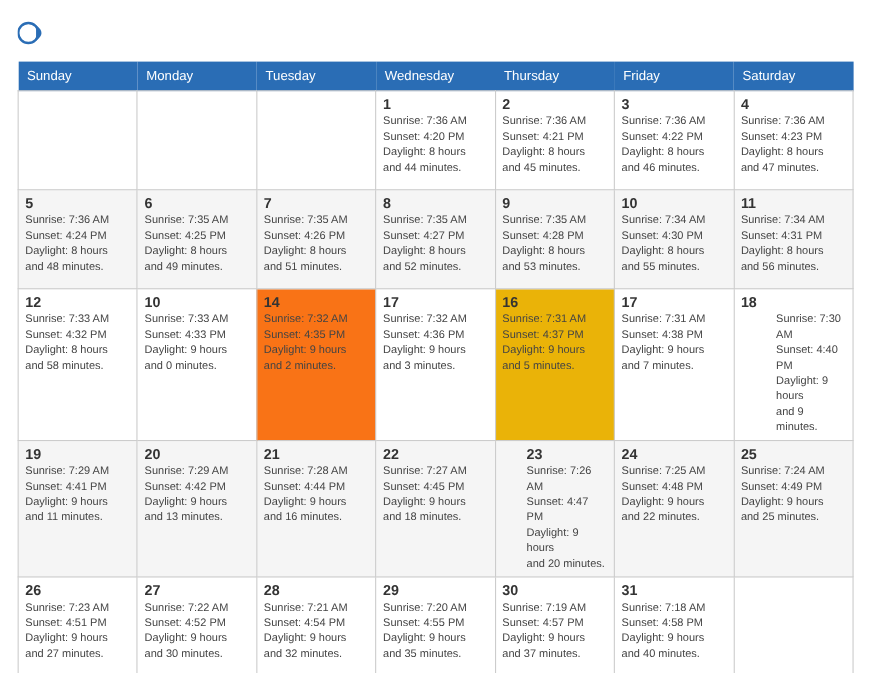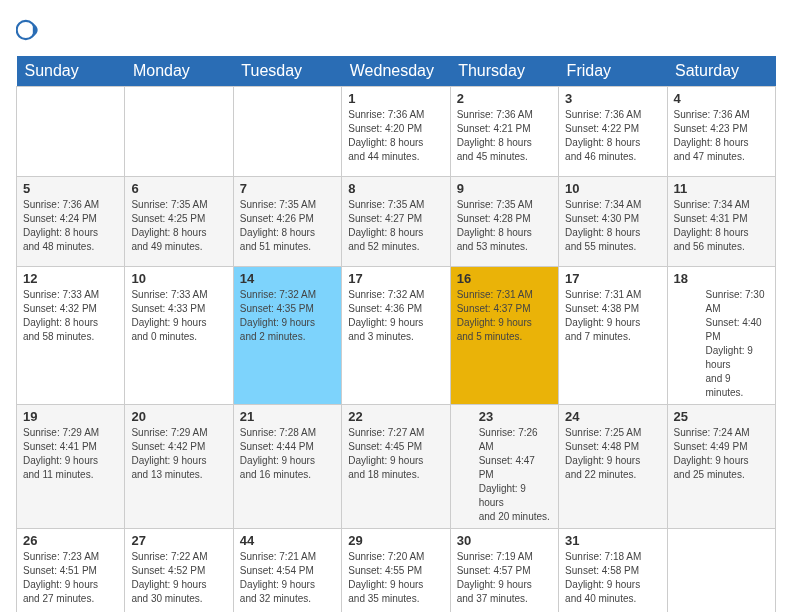--- a/index.html
+++ b/index.html
@@ -49,21 +49,21 @@
     .calendar {
       width: 100%;
       border-collapse: collapse;
       font-size: 11px;
     }
     .calendar th {
       background: #2a6db5;
       color: #fff;
       text-align: left;
       padding: 6px 8px;
-      font-size: 16px;
+      font-size: 12px;
       font-weight: normal;
     }
     .calendar td {
       border: 1px solid #ccc;
       vertical-align: top;
       padding: 4px 6px;
       height: 90px;
       width: calc(100% / 7);
       color: #333;
     }
@@ -213,21 +213,21 @@
 Daylight: 8 hours
 and 58 minutes.</div>
         </td>
         <td style="background: rgb(255, 255, 255);">
           <div class="day-number">10</div>
           <div class="day-detail" style="white-space: pre-line;">Sunrise: 7:33 AM
 Sunset: 4:33 PM
 Daylight: 9 hours
 and 0 minutes.</div>
         </td>
-        <td style="background: #7dd3fc; margin-left: 44px;">
+        <td style="background: #f97316; margin-left: 44px;">
           <div class="day-number">14</div>
           <div class="day-detail" style="white-space: pre-line;">Sunrise: 7:32 AM
 Sunset: 4:35 PM
 Daylight: 9 hours
 and 2 minutes.</div>
         </td>
         <td style="background: rgb(255, 255, 255);">
           <div class="day-number">17</div>
           <div class="day-detail" style="white-space: pre-line;">Sunrise: 7:32 AM
 Sunset: 4:36 PM
@@ -316,21 +316,21 @@
 and 27 minutes.</div>
         </td>
         <td style="background: rgb(255, 255, 255);">
           <div class="day-number">27</div>
           <div class="day-detail" style="white-space: pre-line;">Sunrise: 7:22 AM
 Sunset: 4:52 PM
 Daylight: 9 hours
 and 30 minutes.</div>
         </td>
         <td style="background: rgb(255, 255, 255);">
-          <div class="day-number">44</div>
+          <div class="day-number">28</div>
           <div class="day-detail" style="white-space: pre-line;">Sunrise: 7:21 AM
 Sunset: 4:54 PM
 Daylight: 9 hours
 and 32 minutes.</div>
         </td>
         <td style="background: rgb(255, 255, 255);">
           <div class="day-number">29</div>
           <div class="day-detail" style="white-space: pre-line;">Sunrise: 7:20 AM
 Sunset: 4:55 PM
 Daylight: 9 hours

